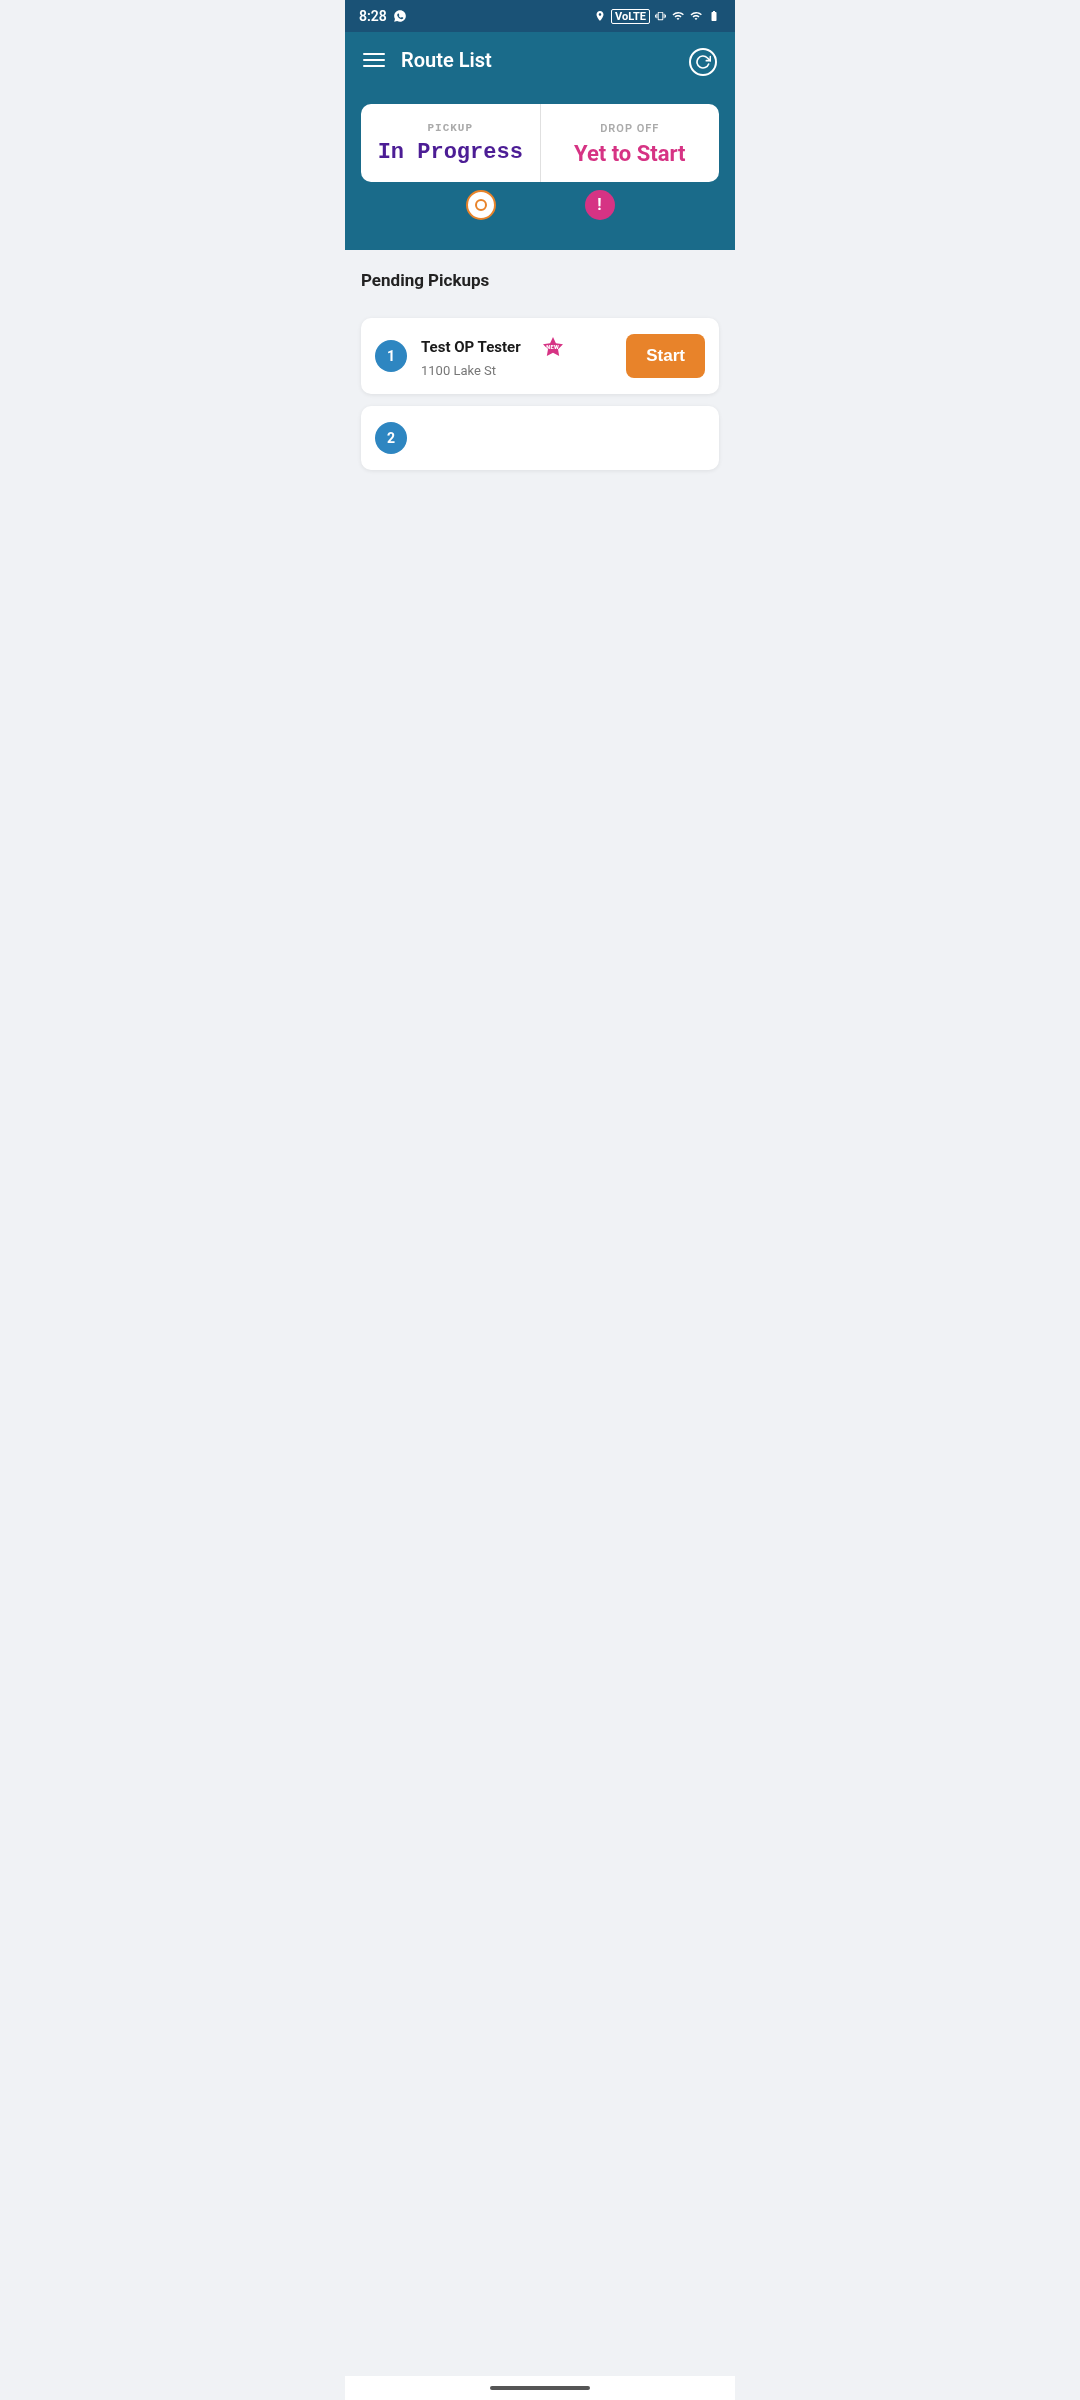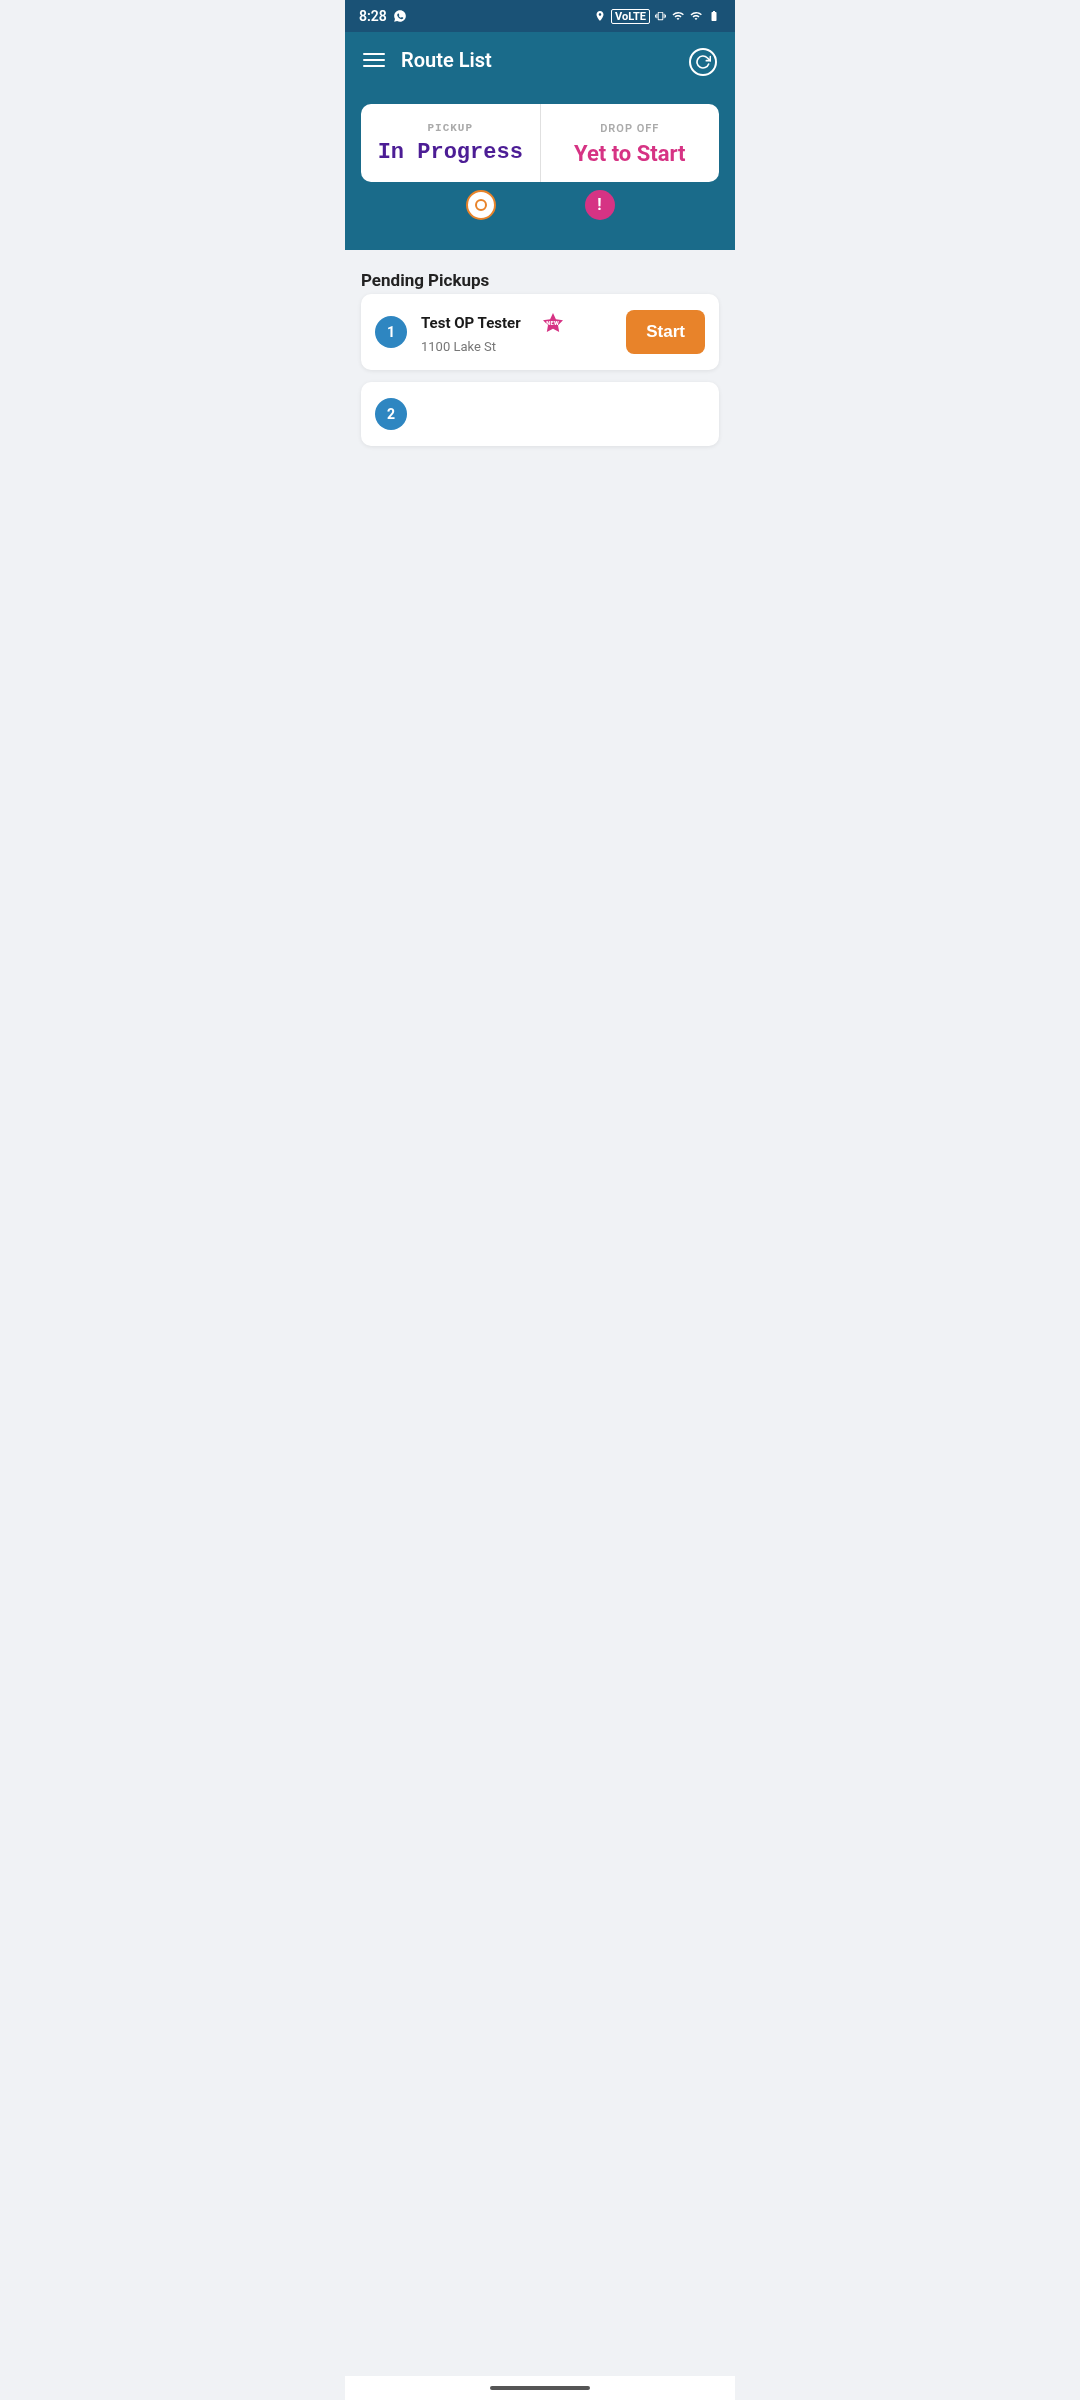--- a/index.html
+++ b/index.html
@@ -181,21 +181,21 @@
 
     
     .main-content {
       padding: 20px 16px;
       background: #f0f2f5;
     }
     .section-title {
       font-size: 17px;
       font-weight: 700;
       color: #222;
-      margin-bottom: 4px;
+      margin-bottom: 28px;
     }
 
     
     .pickup-card {
       background: white;
       border-radius: 10px;
       display: flex;
       align-items: center;
       padding: 16px 14px;
       margin-bottom: 12px;

